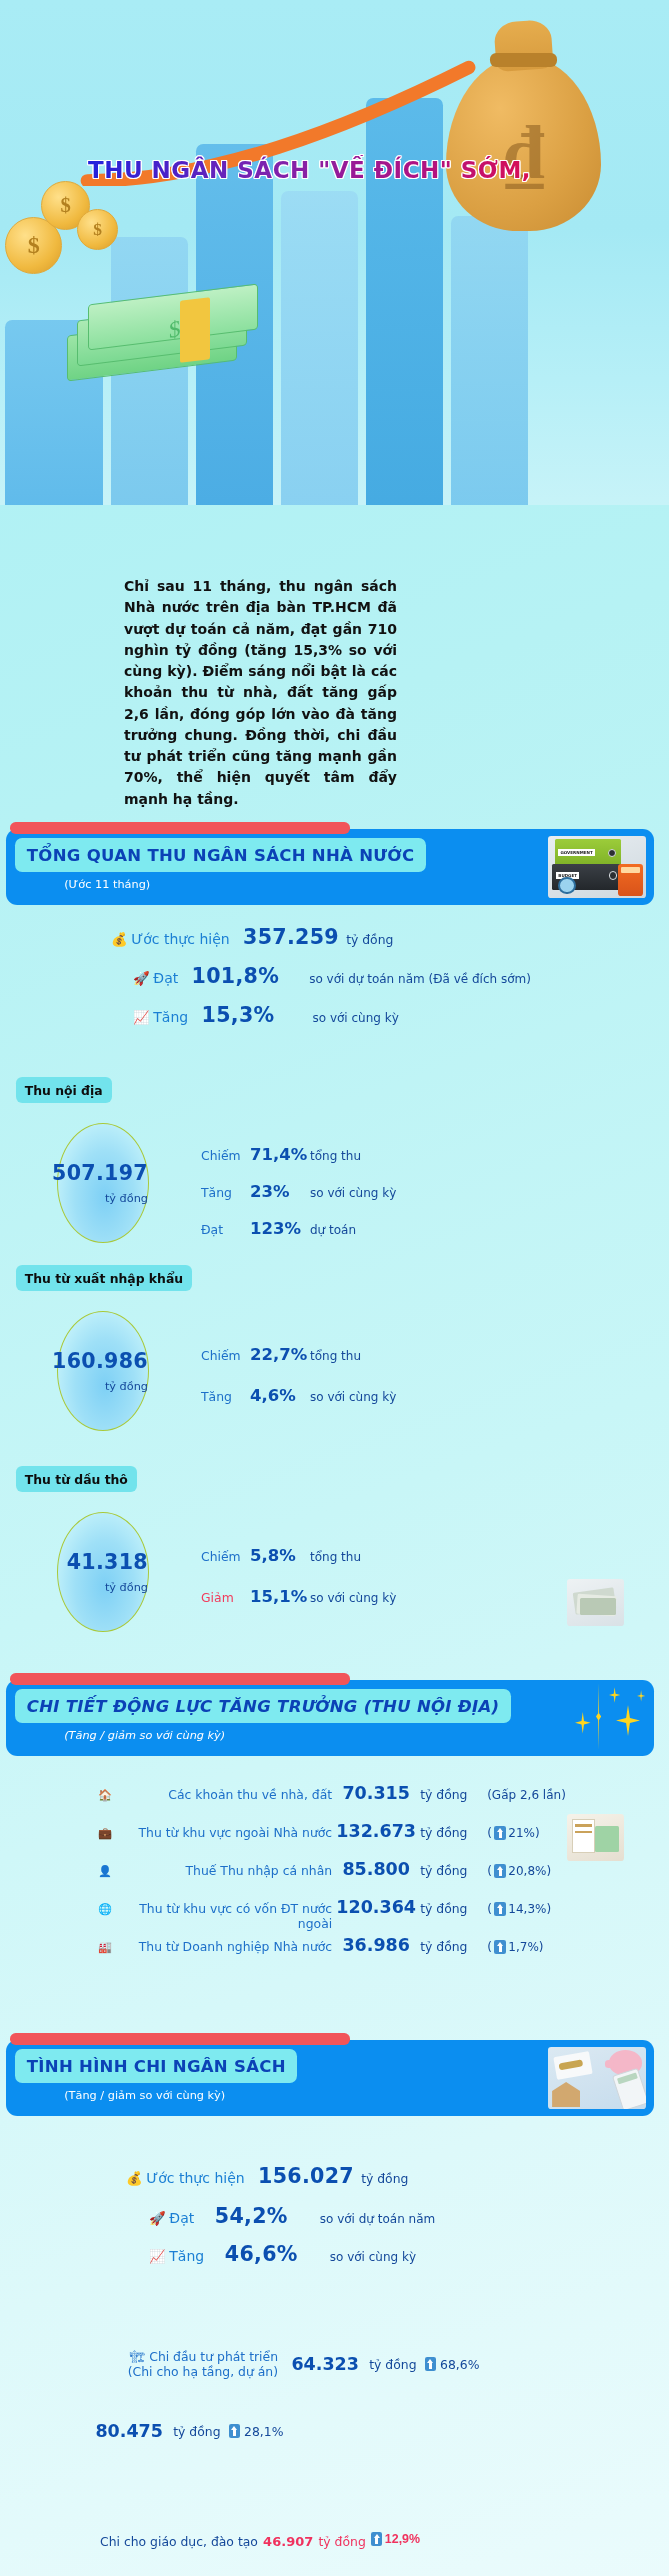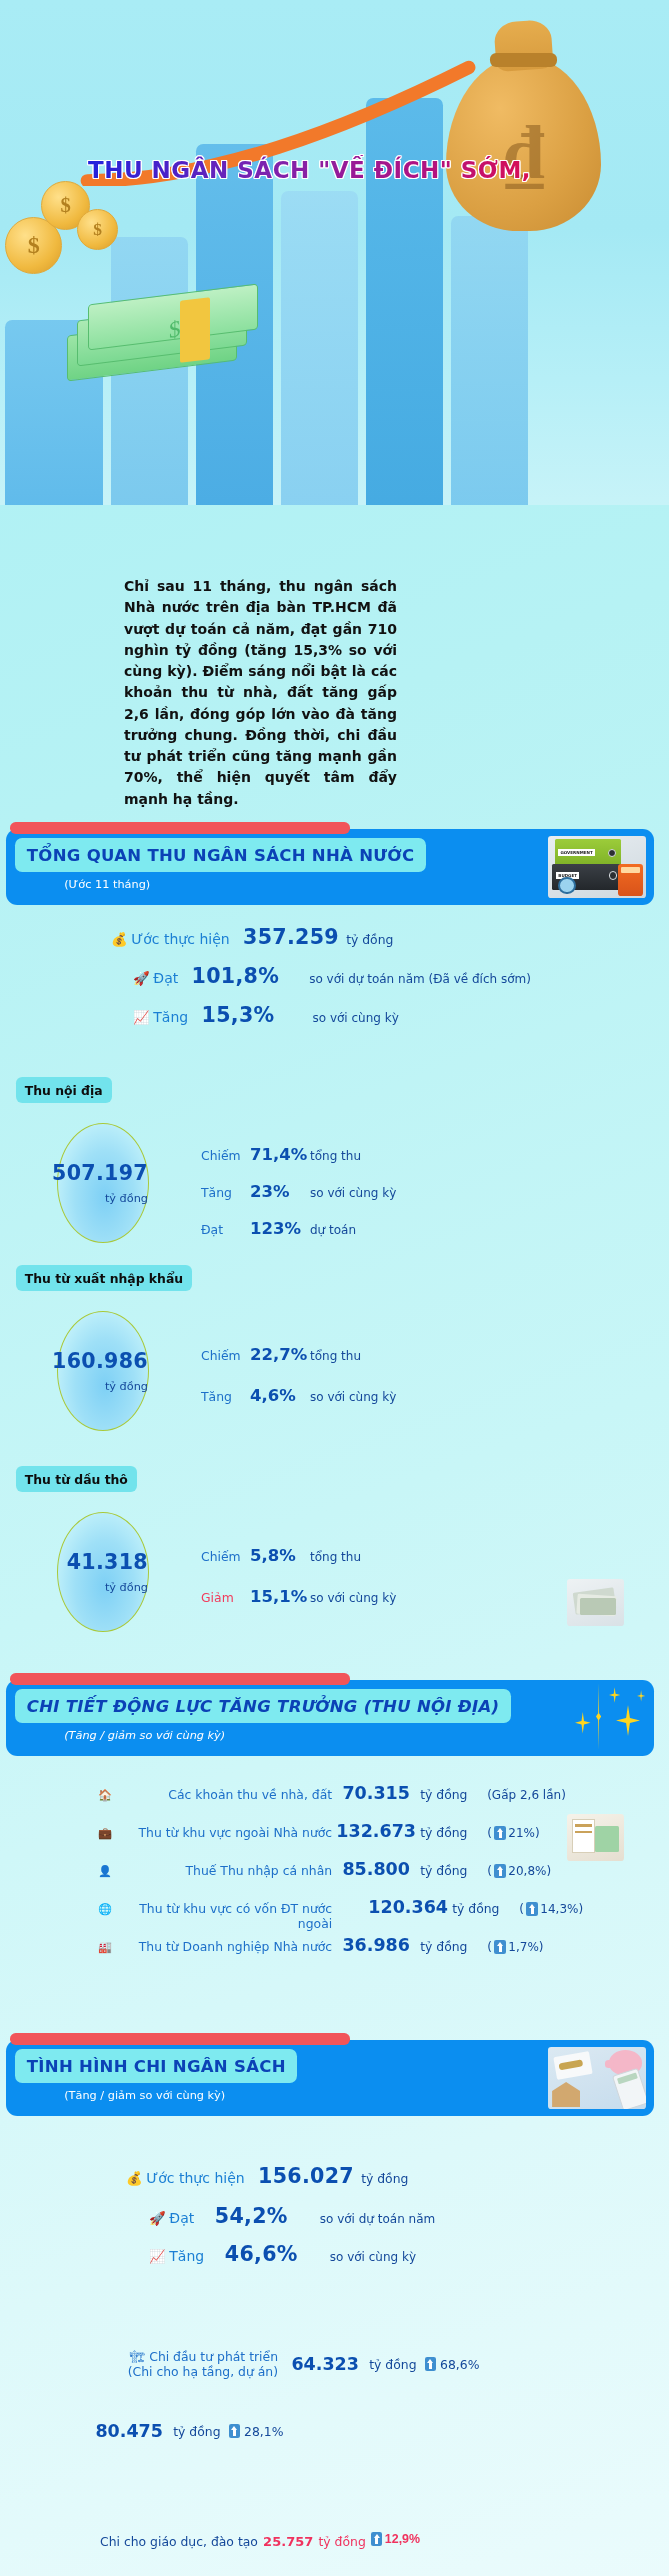--- a/index.html
+++ b/index.html
@@ -467,21 +467,21 @@
     <span class="ic">👤</span>
     <span class="lab" style="width:216px;">Thuế Thu nhập cá nhân</span>
     <span class="val" style="width:88px; text-align:center;">85.800</span>
     <span class="unit" style="width:67px;">tỷ đồng</span>
     <span class="chg">(<i class="upbadge"></i><span>20,8%)</span></span>
   </div>
 
   <div class="drow" style="left:98px; top:1897px; width:489px;">
     <span class="ic">🌐</span>
     <span class="lab" style="width:216px;">Thu từ khu vực có vốn ĐT nước ngoài</span>
-    <span class="val" style="width:88px; text-align:center;margin-left:32px;">120.364</span>
+    <span class="val" style="width:88px; text-align:center;">120.364</span>
     <span class="unit" style="width:67px;">tỷ đồng</span>
     <span class="chg">(<i class="upbadge"></i><span>14,3%)</span></span>
   </div>
 
   <div class="drow" style="left:98px; top:1935px; width:489px;">
     <span class="ic">🏭</span>
     <span class="lab" style="width:216px;">Thu từ Doanh nghiệp Nhà nước</span>
     <span class="val" style="width:88px; text-align:center;">36.986</span>
     <span class="unit" style="width:67px;">tỷ đồng</span>
     <span class="chg">(<i class="upbadge"></i><span>1,7%)</span></span>
@@ -544,21 +544,21 @@
 
   <div style="position:absolute; left:82px; top:2421px; display:flex; align-items:center;">
     <div style="margin-left:13.4px; font-size:17.5px; font-weight:900; color:#0b4fb0; font-family:'DejaVu Sans',sans-serif;">80.475</div>
     <div style="margin-left:10.3px; font-size:12.4px; color:#14489a; font-family:'DejaVu Sans',sans-serif;">tỷ đồng</div>
     <i class="upbadge" style="margin-left:8.2px;"></i>
     <div style="margin-left:4.1px; font-size:12.4px; color:#14489a; font-family:'DejaVu Sans',sans-serif;">28,1%</div>
   </div>
 
   <div class="foot-row" style="left:100px; top:2532px;">
     <span class="foot-lab">Chi cho giáo dục, đào tạo</span>
-    <span class="foot-val">25.757</span>
+    <span class="foot-val">46.907</span>
     <span class="foot-unit">tỷ đồng</span>
     <span class="foot-chg">
         <i class="upbadge"></i>
         <span>12,9%</span>
       </span>
   </div>
 
 </div>
 
 

